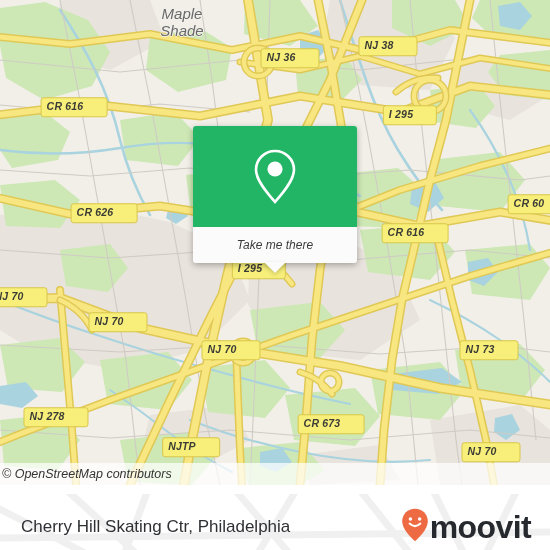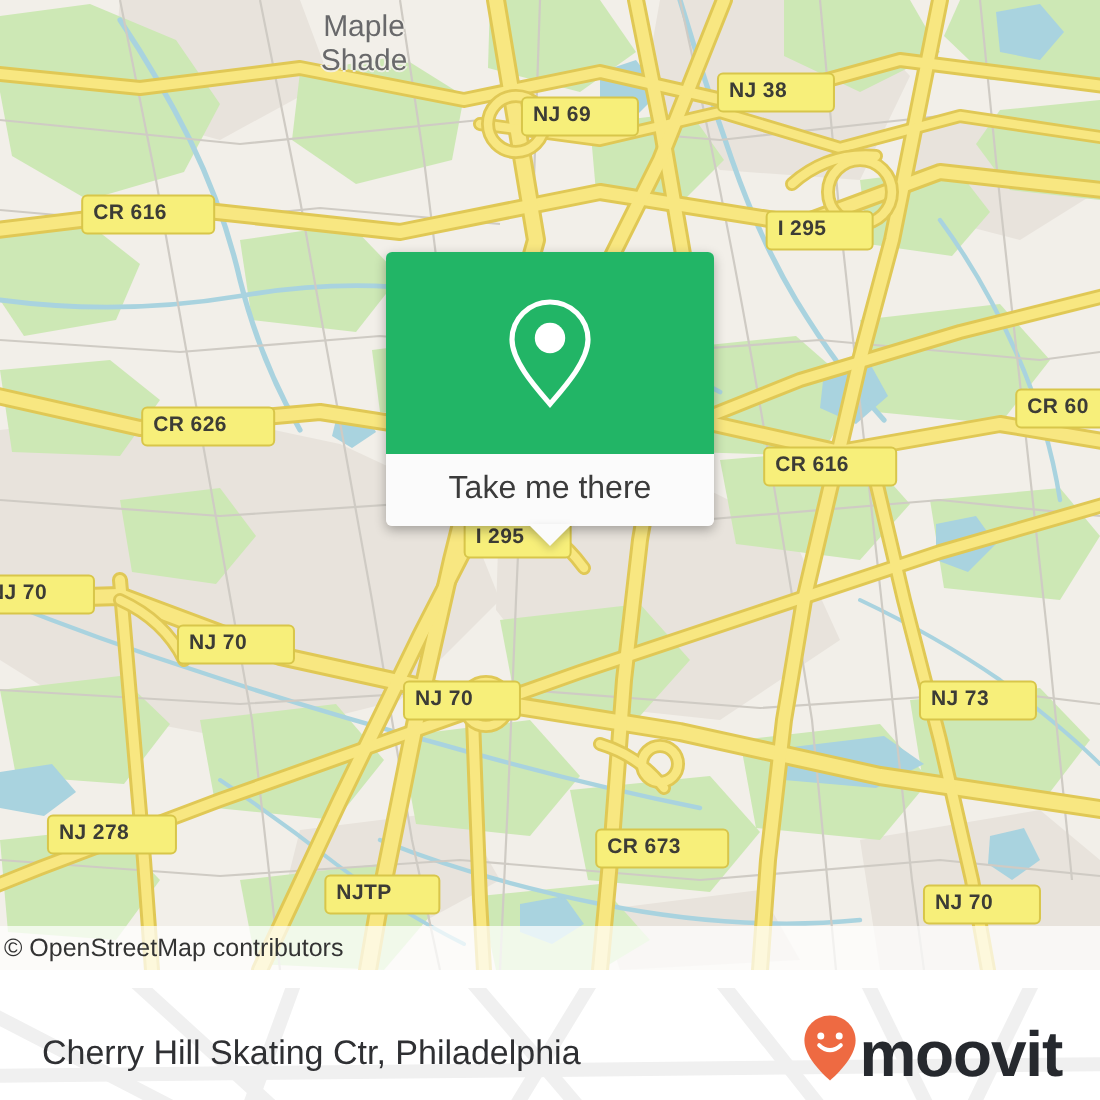--- a/index.html
+++ b/index.html
@@ -21,20 +21,21 @@
 
   
   #map-canvas {
     position: absolute;
     left: 0;
     top: 0;
     width: 550px;
     height: 485px;
     background: #f2efe9;
     overflow: hidden;
+    font-style: italic;
   }
 
   #map-svg {
     position: absolute;
     left: 0;
     top: 0;
     display: block;
   }
 
   
@@ -110,21 +111,21 @@
   #popup-pin-icon svg { display: block; }
 
   #popup-label {
     background: #fbfbfb;
     height: 36px;
     border-radius: 0 0 3px 3px;
     display: flex;
     align-items: center;
     justify-content: center;
     color: #3b3b3b;
-    font-size: 16px;
+    font-size: 12px;
     font-family: "Liberation Sans", sans-serif;
     position: relative;
   }
 
   #popup-tail {
     position: absolute;
     left: 50%;
     bottom: -10px;
     margin-left: -11px;
     width: 0;
@@ -344,21 +345,21 @@
         </g>
       </g>
     </svg>
 
     <div id="place-labels">
         <div class="place-label" style="left: 182px; top: 22px;">Maple
 Shade</div>
       </div>
 
     <div id="shield-layer">
-        <div class="shield" style="left: 290px; top: 58px;">NJ 69</div>
+        <div class="shield" style="left: 290px; top: 58px;">NJ 36</div>
         <div class="shield" style="left: 388px; top: 46px;">NJ 38</div>
         <div class="shield" style="left: 74px; top: 107px;">CR 616</div>
         <div class="shield" style="left: 410px; top: 115px;">I 295</div>
         <div class="shield" style="left: 104px; top: 213px;">CR 626</div>
         <div class="shield" style="left: 415px; top: 233px;">CR 616</div>
         <div class="shield" style="left: 538px; top: 204px;">CR 60</div>
         <div class="shield" style="left: 18px; top: 297px;">NJ 70</div>
         <div class="shield" style="left: 118px; top: 322px;">NJ 70</div>
         <div class="shield" style="left: 259px; top: 269px;">I 295</div>
         <div class="shield" style="left: 231px; top: 350px;">NJ 70</div>

